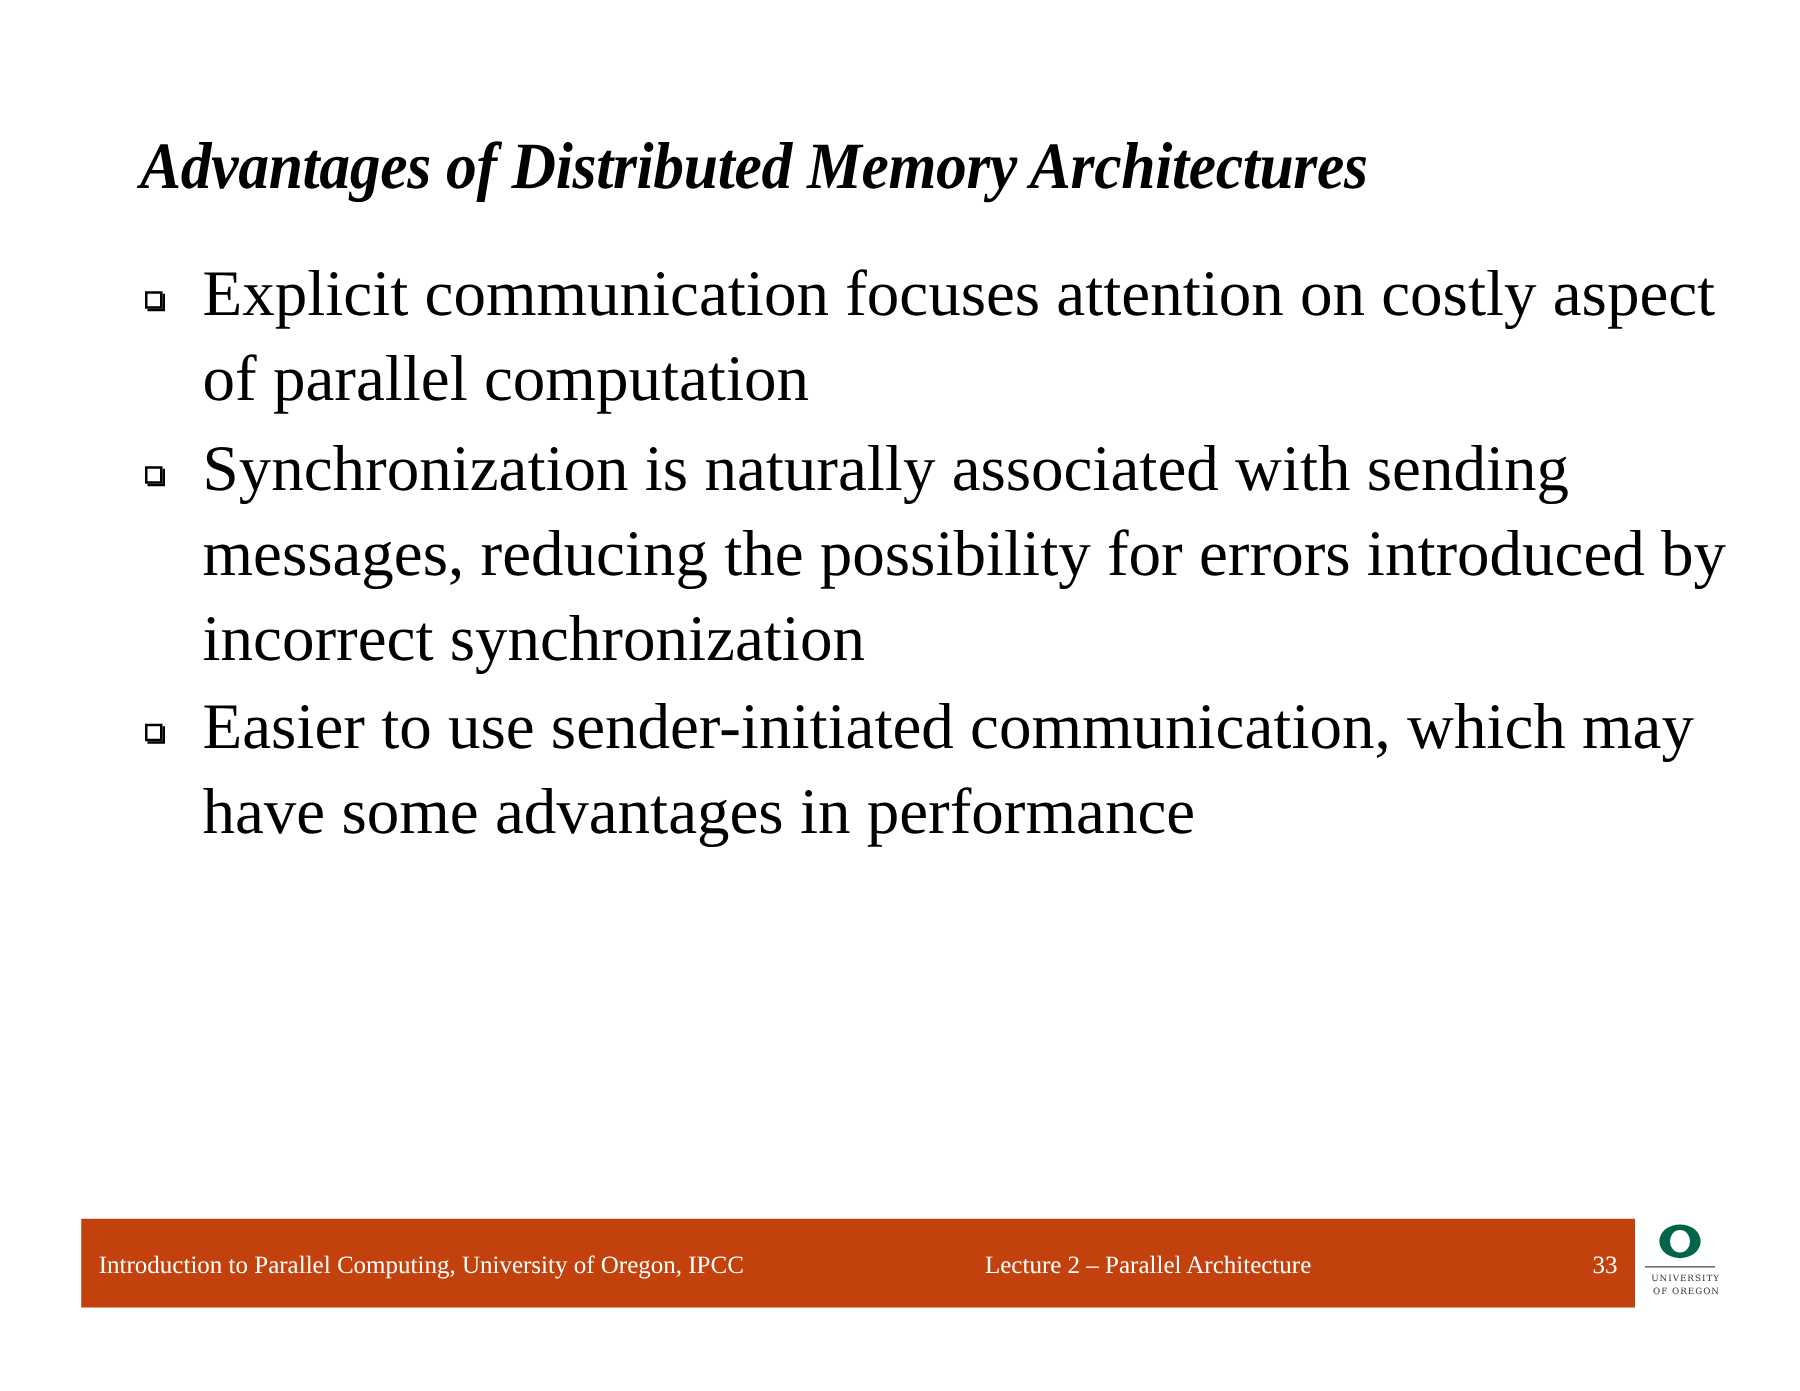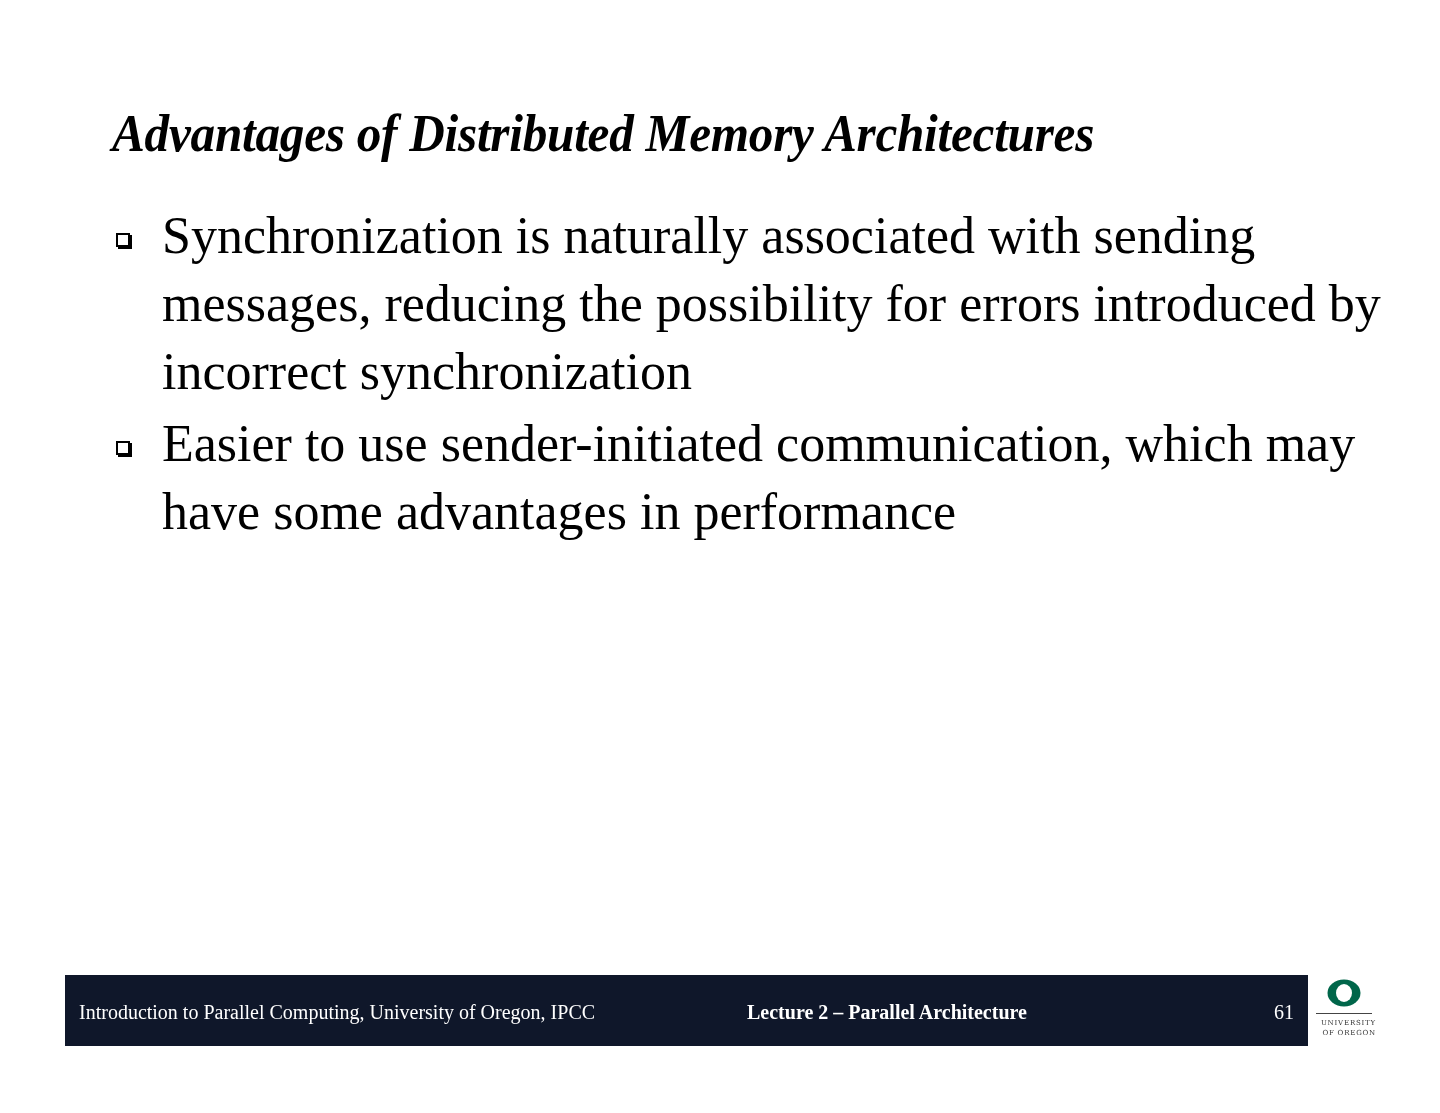--- a/index.html
+++ b/index.html
@@ -10,52 +10,56 @@
              line-height: 70px; white-space: nowrap; transform: scaleX(0.93); transform-origin: left top; }
     .bullets { position: absolute; left: 112px; top: 202px; margin: 0; padding: 0; list-style: none; width: 1290px; }
     .bullet { position: relative; padding-left: 50px; font-size: 52px; line-height: 68px; margin-bottom: 2px; }
     .bullet:nth-child(2) { margin-top: 4px; }
     .bullet:nth-child(3) { margin-top: 2px; }
     .bullet:nth-child(4) { margin-top: 2px; }
     .bullet:nth-child(5) { margin-top: 2px; }
     .bullet-box { position: absolute; left: 4px; top: 31px; width: 14px; height: 14px;
                   border: 2px solid #000; box-sizing: border-box; box-shadow: 2px 2px 0 #000; background: #fff; }
     .bullet-text { display: block; }
-    .footer { position: absolute; left: 65px; top: 975px; width: 1243px; height: 71px; background: #0f172a; color: #ffffff;
+    .footer { position: absolute; left: 65px; top: 975px; width: 1243px; height: 71px; background: #c2410c; color: #ffffff;
               font-size: 20px; }
     .footer span { position: absolute; top: 25px; white-space: nowrap; line-height: 24px; }
     .footer .course { left: 14px; }
-    .footer .lecture { left: 682px; font-weight: bold; }
+    .footer .lecture { left: 723px; }
     .footer .pagenum { left: 1209px; }
     .logo { position: absolute; left: 1312px; top: 978px; width: 64px; height: 68px; text-align: right; }
     .logo-o { display: block; margin: 0 auto; width: 36px; height: 30px; position: relative; }
     .logo-o svg { display: block; }
     .logo-rule { display: block; width: 56px; height: 1px; background: #444; margin: 5px auto 4px; }
     .logo-text { display: block; font-family: "DejaVu Serif", serif; font-size: 7px; letter-spacing: 0.8px; line-height: 10px; color: #333; }
   </style>
 </head>
 <body>
 
 <h1 class="title">Advantages of Distributed Memory Architectures</h1>
 
 <ul class="bullets">
   <li class="bullet">
     <span class="bullet-box"></span>
+    <span class="bullet-text">Explicit communication focuses attention on costly aspect of parallel computation</span>
+  </li>
+  <li class="bullet">
+    <span class="bullet-box"></span>
     <span class="bullet-text">Synchronization is naturally associated with sending messages, reducing the possibility for errors introduced by incorrect synchronization</span>
   </li>
   <li class="bullet">
     <span class="bullet-box"></span>
     <span class="bullet-text">Easier to use sender-initiated communication, which may have some advantages in performance</span>
   </li>
 </ul>
 
 <div class="footer">
   <span class="course">Introduction to Parallel Computing, University of Oregon, IPCC</span>
   <span class="lecture">Lecture 2 – Parallel Architecture</span>
-  <span class="pagenum">61</span>
+  <span class="pagenum">33</span>
 </div>
 
 <div class="logo">
   <span class="logo-o">
     <svg width="36" height="30" viewBox="0 0 36 30">
       <ellipse cx="18" cy="15" rx="16.5" ry="13.5" fill="#00664a"></ellipse>
       <ellipse cx="18" cy="15" rx="8" ry="9" fill="#ffffff"></ellipse>
     </svg>
   </span>
   <span class="logo-rule"></span>

